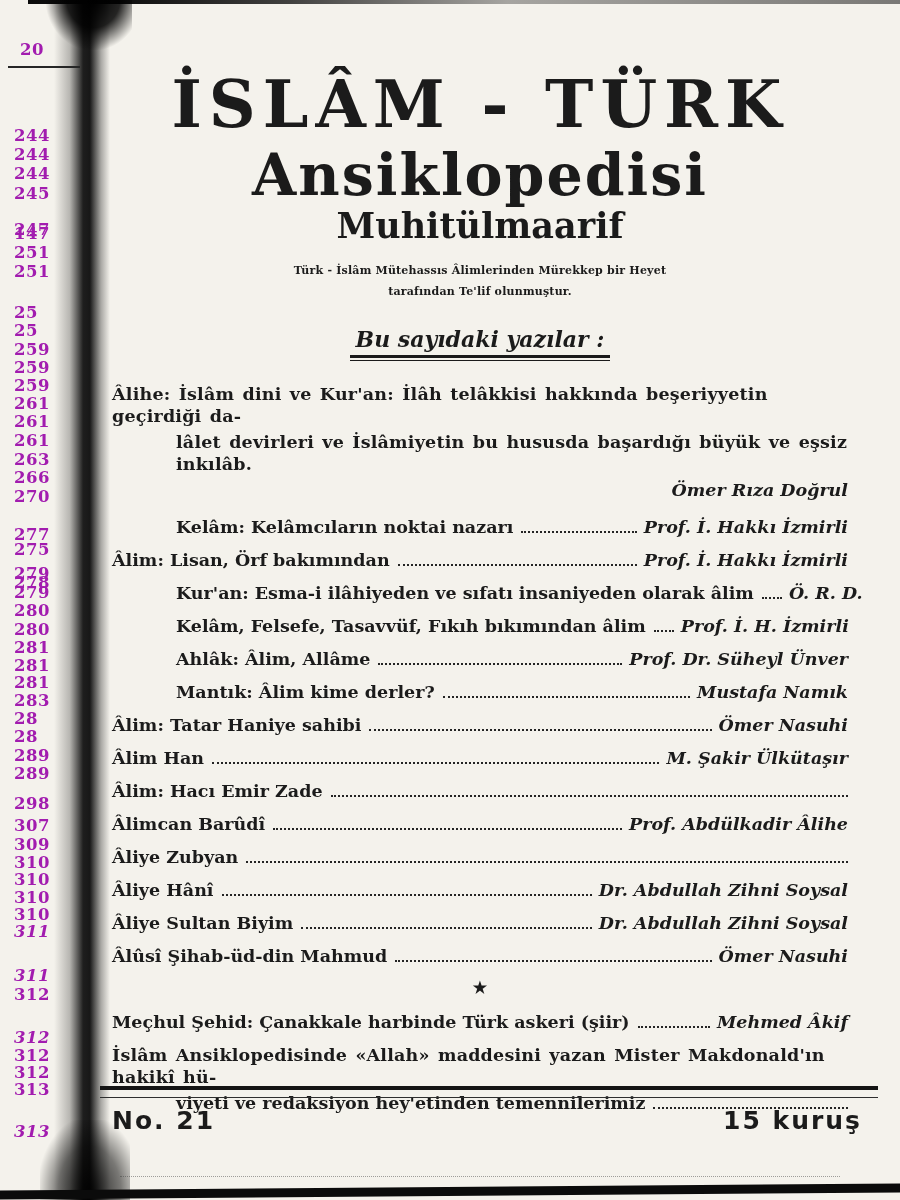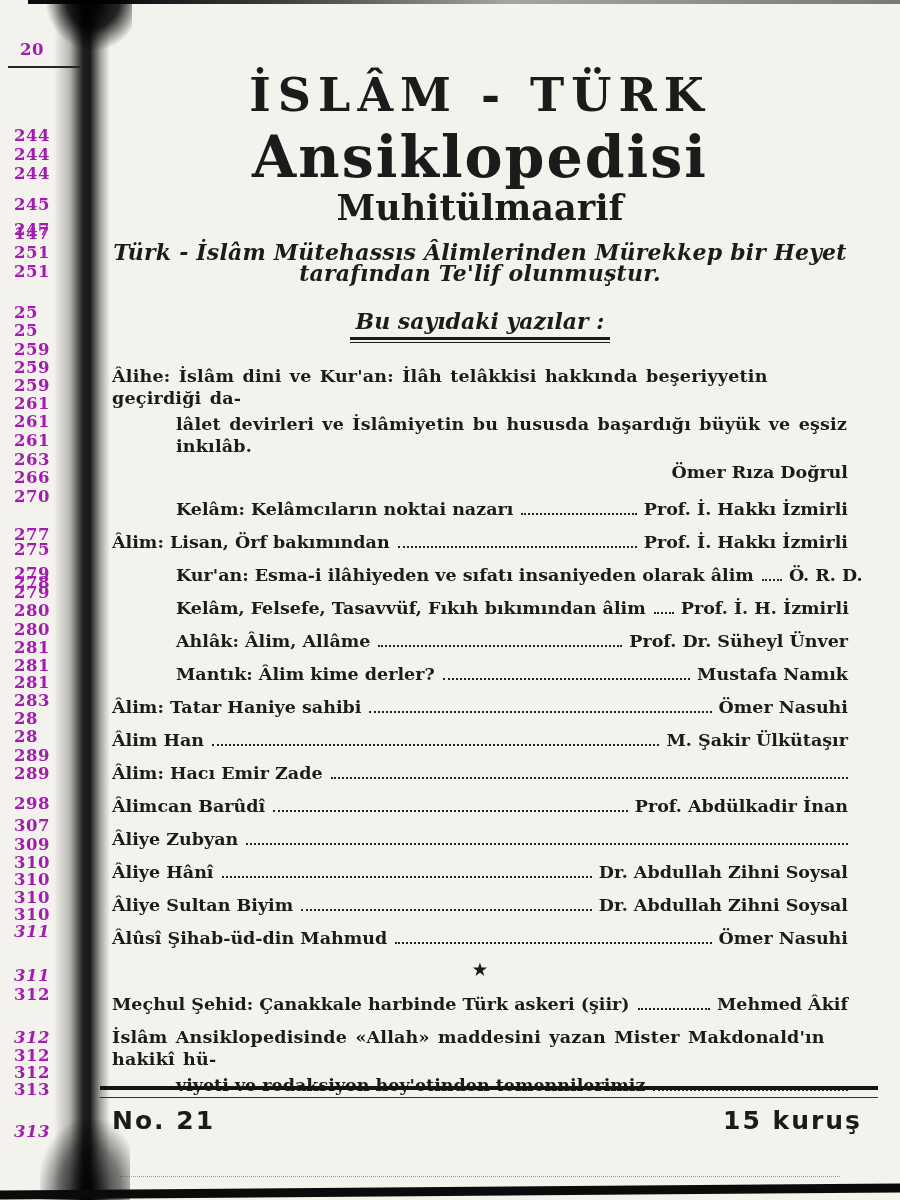--- a/index.html
+++ b/index.html
@@ -29,35 +29,35 @@
   .margin-col{position:absolute;top:0;left:12px;width:48px;height:100%;}
   .mnum{position:absolute;left:2px;font-size:16.5px;font-weight:700;
     letter-spacing:.5px;color:#a21caf;white-space:nowrap;}
   .mnum.it{font-style:italic;}
   .mnum.ul{left:-4px;width:60px;border-bottom:2.5px solid #262626;
     padding:0 0 7px 12px;}
 
   
   .content{position:absolute;left:112px;right:52px;top:0;}
   .center{text-align:center;}
-  .title1{margin:74px 0 0;font-size:46px;line-height:.95;font-weight:700;
+  .title1{margin:74px 0 0;font-size:65px;line-height:.95;font-weight:700;
     letter-spacing:7px;white-space:nowrap;}
   .title2{margin:10px 0 0;font-size:57px;line-height:1;font-weight:700;letter-spacing:2px;}
   .title3{margin:5px 0 0;font-size:35px;line-height:1;font-weight:700;}
-  .byline{margin:17px 0 0;font-size:22px;font-weight:700;line-height:21px;letter-spacing:.2px;font-style:italic;}
+  .byline{margin:17px 0 0;font-size:11px;font-weight:700;line-height:21px;letter-spacing:.2px;}
   .toc-head-wrap{margin:24px 0 0;}
   .toc-heading{display:inline-block;position:relative;font-size:22px;font-weight:700;
     font-style:italic;border-bottom:3px solid #1b1b1b;padding:0 6px 3px;}
   .toc-heading::after{content:"";position:absolute;left:0;right:0;bottom:-6px;
     border-top:1.5px solid #1b1b1b;}
 
   .toc{margin-top:25px;font-size:17.5px;font-weight:700;}
   .row{display:flex;line-height:22px;margin-bottom:11px;}
   .row .lbl{white-space:nowrap;}
-  .row .auth{white-space:nowrap;text-align:left;}
+  .row .auth{white-space:nowrap;font-style:italic;text-align:left;}
   .leader{flex:1 1 auto;border-bottom:2.6px dotted #242424;margin:0 7px 5px 8px;min-width:20px;}
   .leader.noauthor{margin-right:0;}
   .indent{margin-left:64px;}
   .tight{margin-bottom:4px;}
   .author-line{justify-content:flex-end;margin-bottom:15px;}
   .wraptext{white-space:normal;letter-spacing:.2px;word-spacing:2px;}
   .star-row{text-align:center;font-size:16px;margin:6px 0 14px;}
 
   
   .double-rule{position:absolute;top:1086px;left:100px;right:22px;height:7px;
@@ -74,21 +74,21 @@
   <div class="top-edge"></div>
   <div class="gutter"></div>
   <div class="gutter-top-blob"></div>
   <div class="gutter-bottom-blob"></div>
 
   <div id="margin-col" class="margin-col">
       <span class="mnum ul" style="top: 40px;">20</span>
       <span class="mnum" style="top: 126px;">244</span>
       <span class="mnum" style="top: 145px;">244</span>
       <span class="mnum" style="top: 164px;">244</span>
-      <span class="mnum" style="top: 195px; text-align: center;">245</span>
+      <span class="mnum" style="top: 184px; text-align: center;">245</span>
       <span class="mnum" style="top: 220px;">247</span>
       <span class="mnum" style="top: 224px;">147</span>
       <span class="mnum" style="top: 243px;">251</span>
       <span class="mnum" style="top: 262px;">251</span>
       <span class="mnum" style="top: 303px;">25</span>
       <span class="mnum" style="top: 321px;">25</span>
       <span class="mnum" style="top: 340px;">259</span>
       <span class="mnum" style="top: 358px;">259</span>
       <span class="mnum" style="top: 376px;">259</span>
       <span class="mnum" style="top: 394px;">261</span>
@@ -204,21 +204,21 @@
       </div>
 
       <div class="row">
         <span class="lbl">Âlim: Hacı Emir Zade</span>
         <span class="leader noauthor"></span>
       </div>
 
       <div class="row">
         <span class="lbl">Âlimcan Barûdî</span>
         <span class="leader"></span>
-        <span class="auth">Prof. Abdülkadir İnan</span>
+        <span class="auth">Prof. Abdülkadir Âlihe</span>
       </div>
 
       <div class="row">
         <span class="lbl">Âliye Zubyan</span>
         <span class="leader noauthor"></span>
       </div>
 
       <div class="row">
         <span class="lbl">Âliye Hânî</span>
         <span class="leader"></span>

